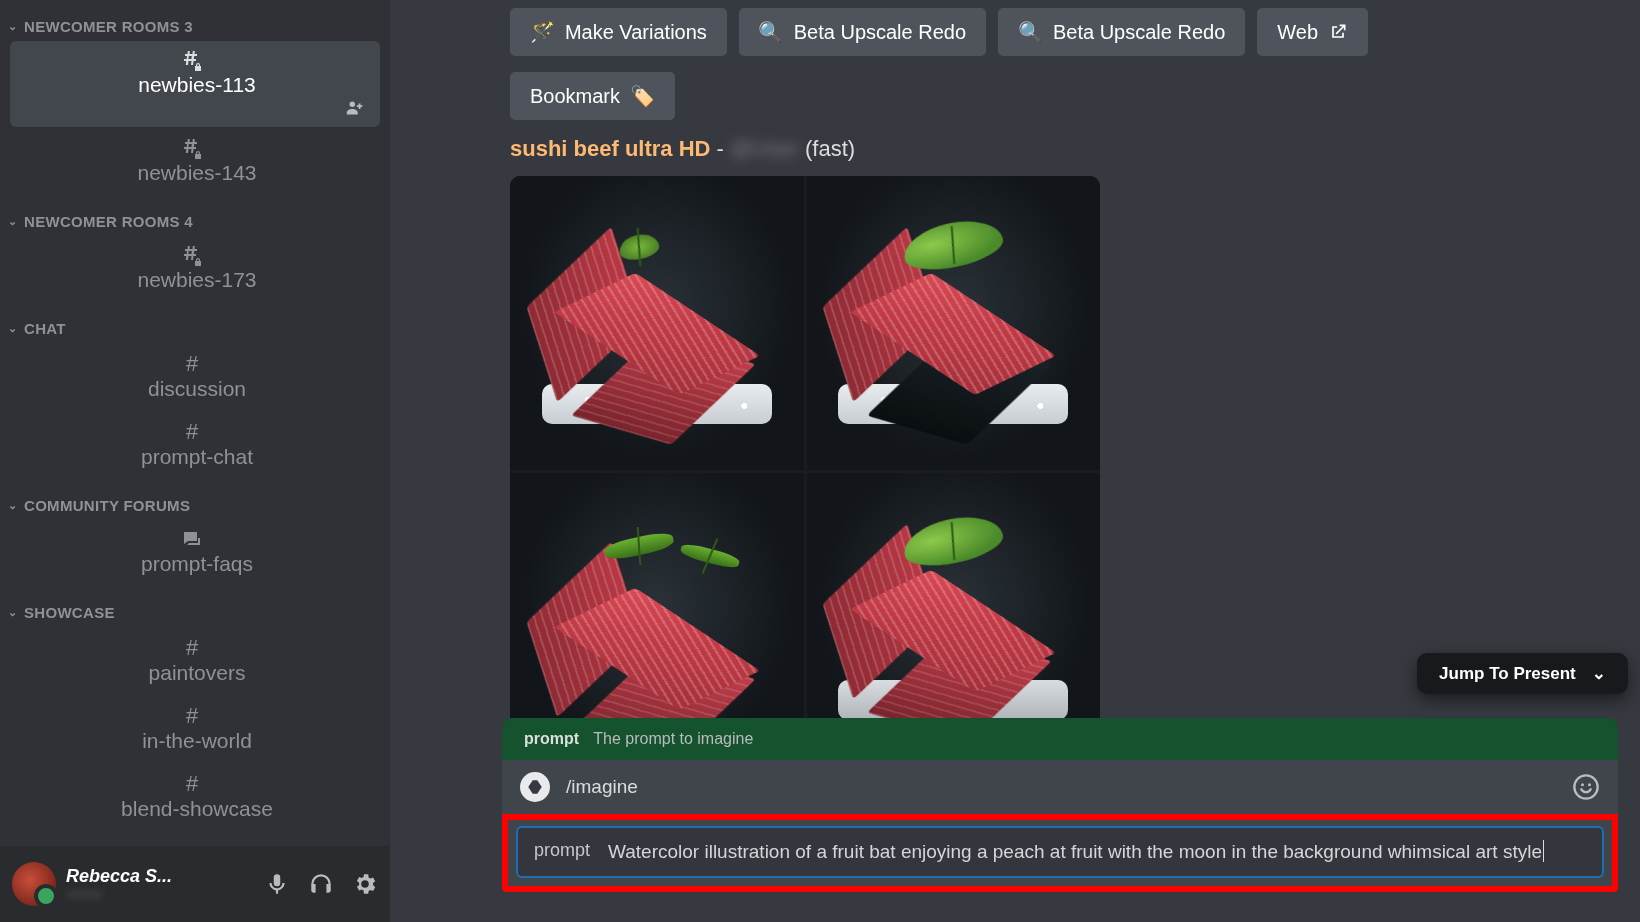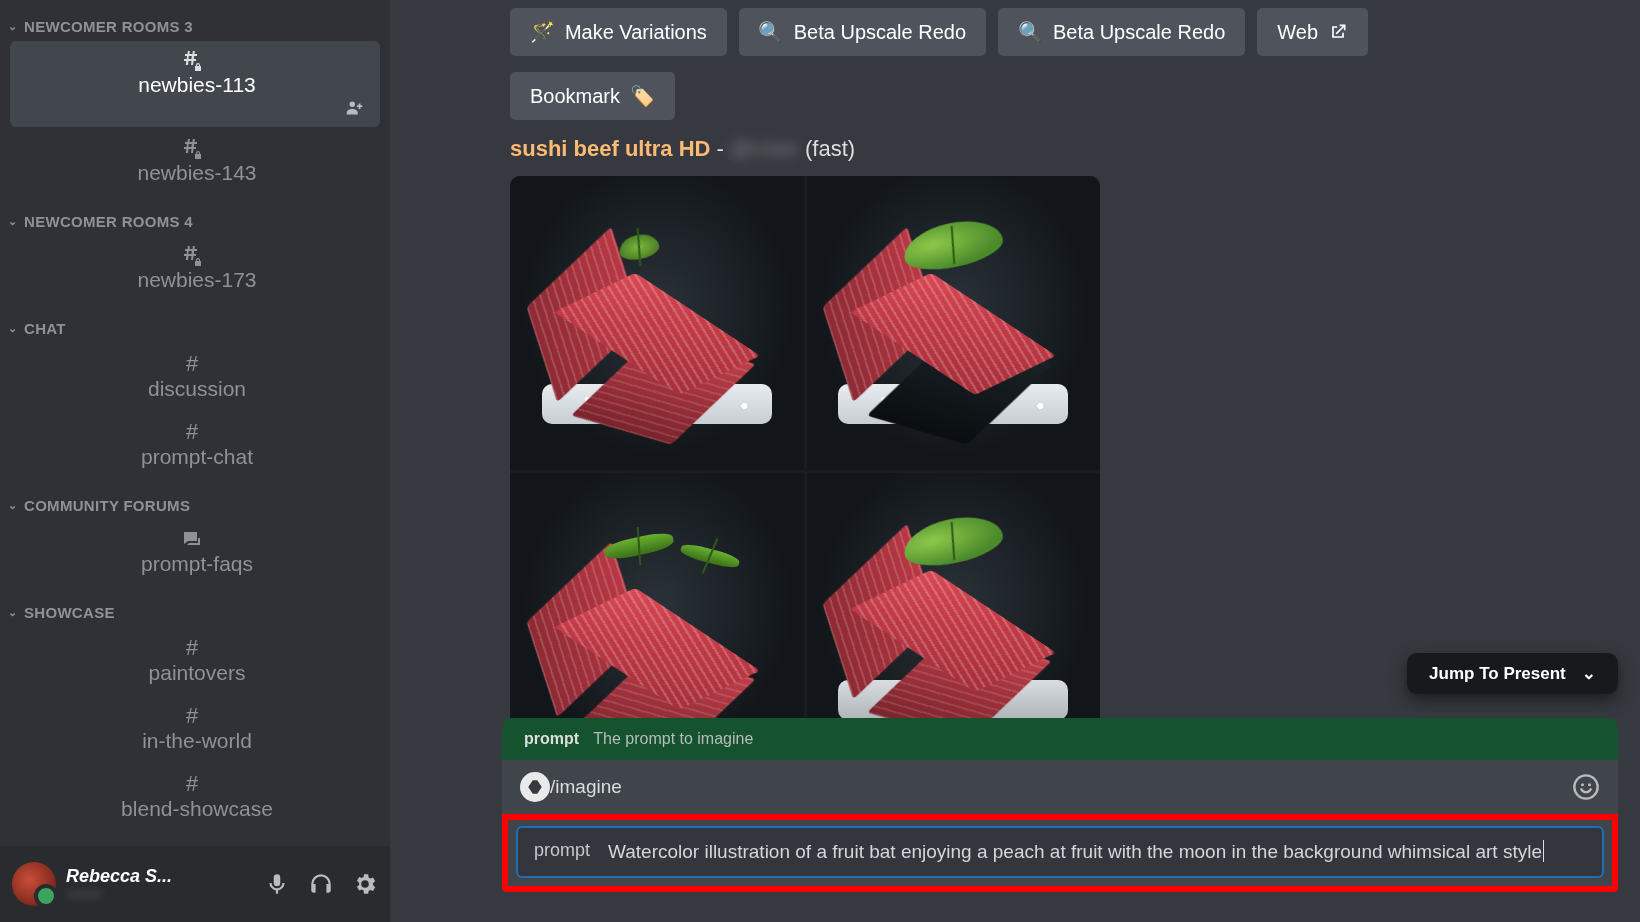--- a/index.html
+++ b/index.html
@@ -261,21 +261,21 @@
   width: 70px; height: 18px; top: 22%; left: 44%;
   background: linear-gradient(#6ab030, #3a7018);
   border-radius: 40%;
 }
 .variant-c .leaf2 {
   left: 58%; top: 26%; transform: rotate(15deg);
   width: 60px; height: 14px;
 }
 .jump-present {
   position: absolute;
-  right: 22px;
+  right: 12px;
   bottom: 228px;
   background: #18191c;
   color: #fff;
   padding: 10px 22px;
   border-radius: 10px;
   font-size: 17px;
   font-weight: 600;
   display: flex;
   align-items: center;
   gap: 16px;
@@ -292,20 +292,21 @@
   font-size: 16px;
   color: #b9bbbe;
   border-radius: 10px 10px 0 0;
 }
 .hint-row .hb { color: #dcddde; font-weight: 600; margin-right: 10px; }
 .cmd-row {
   background: #40444b;
   padding: 12px 18px;
   display: flex;
   align-items: center;
+  gap: 16px;
   position: relative;
 }
 .bot-av {
   width: 30px;
   height: 30px;
   border-radius: 50%;
   background: #e9eaec;
   display: flex;
   align-items: center;
   justify-content: center;

